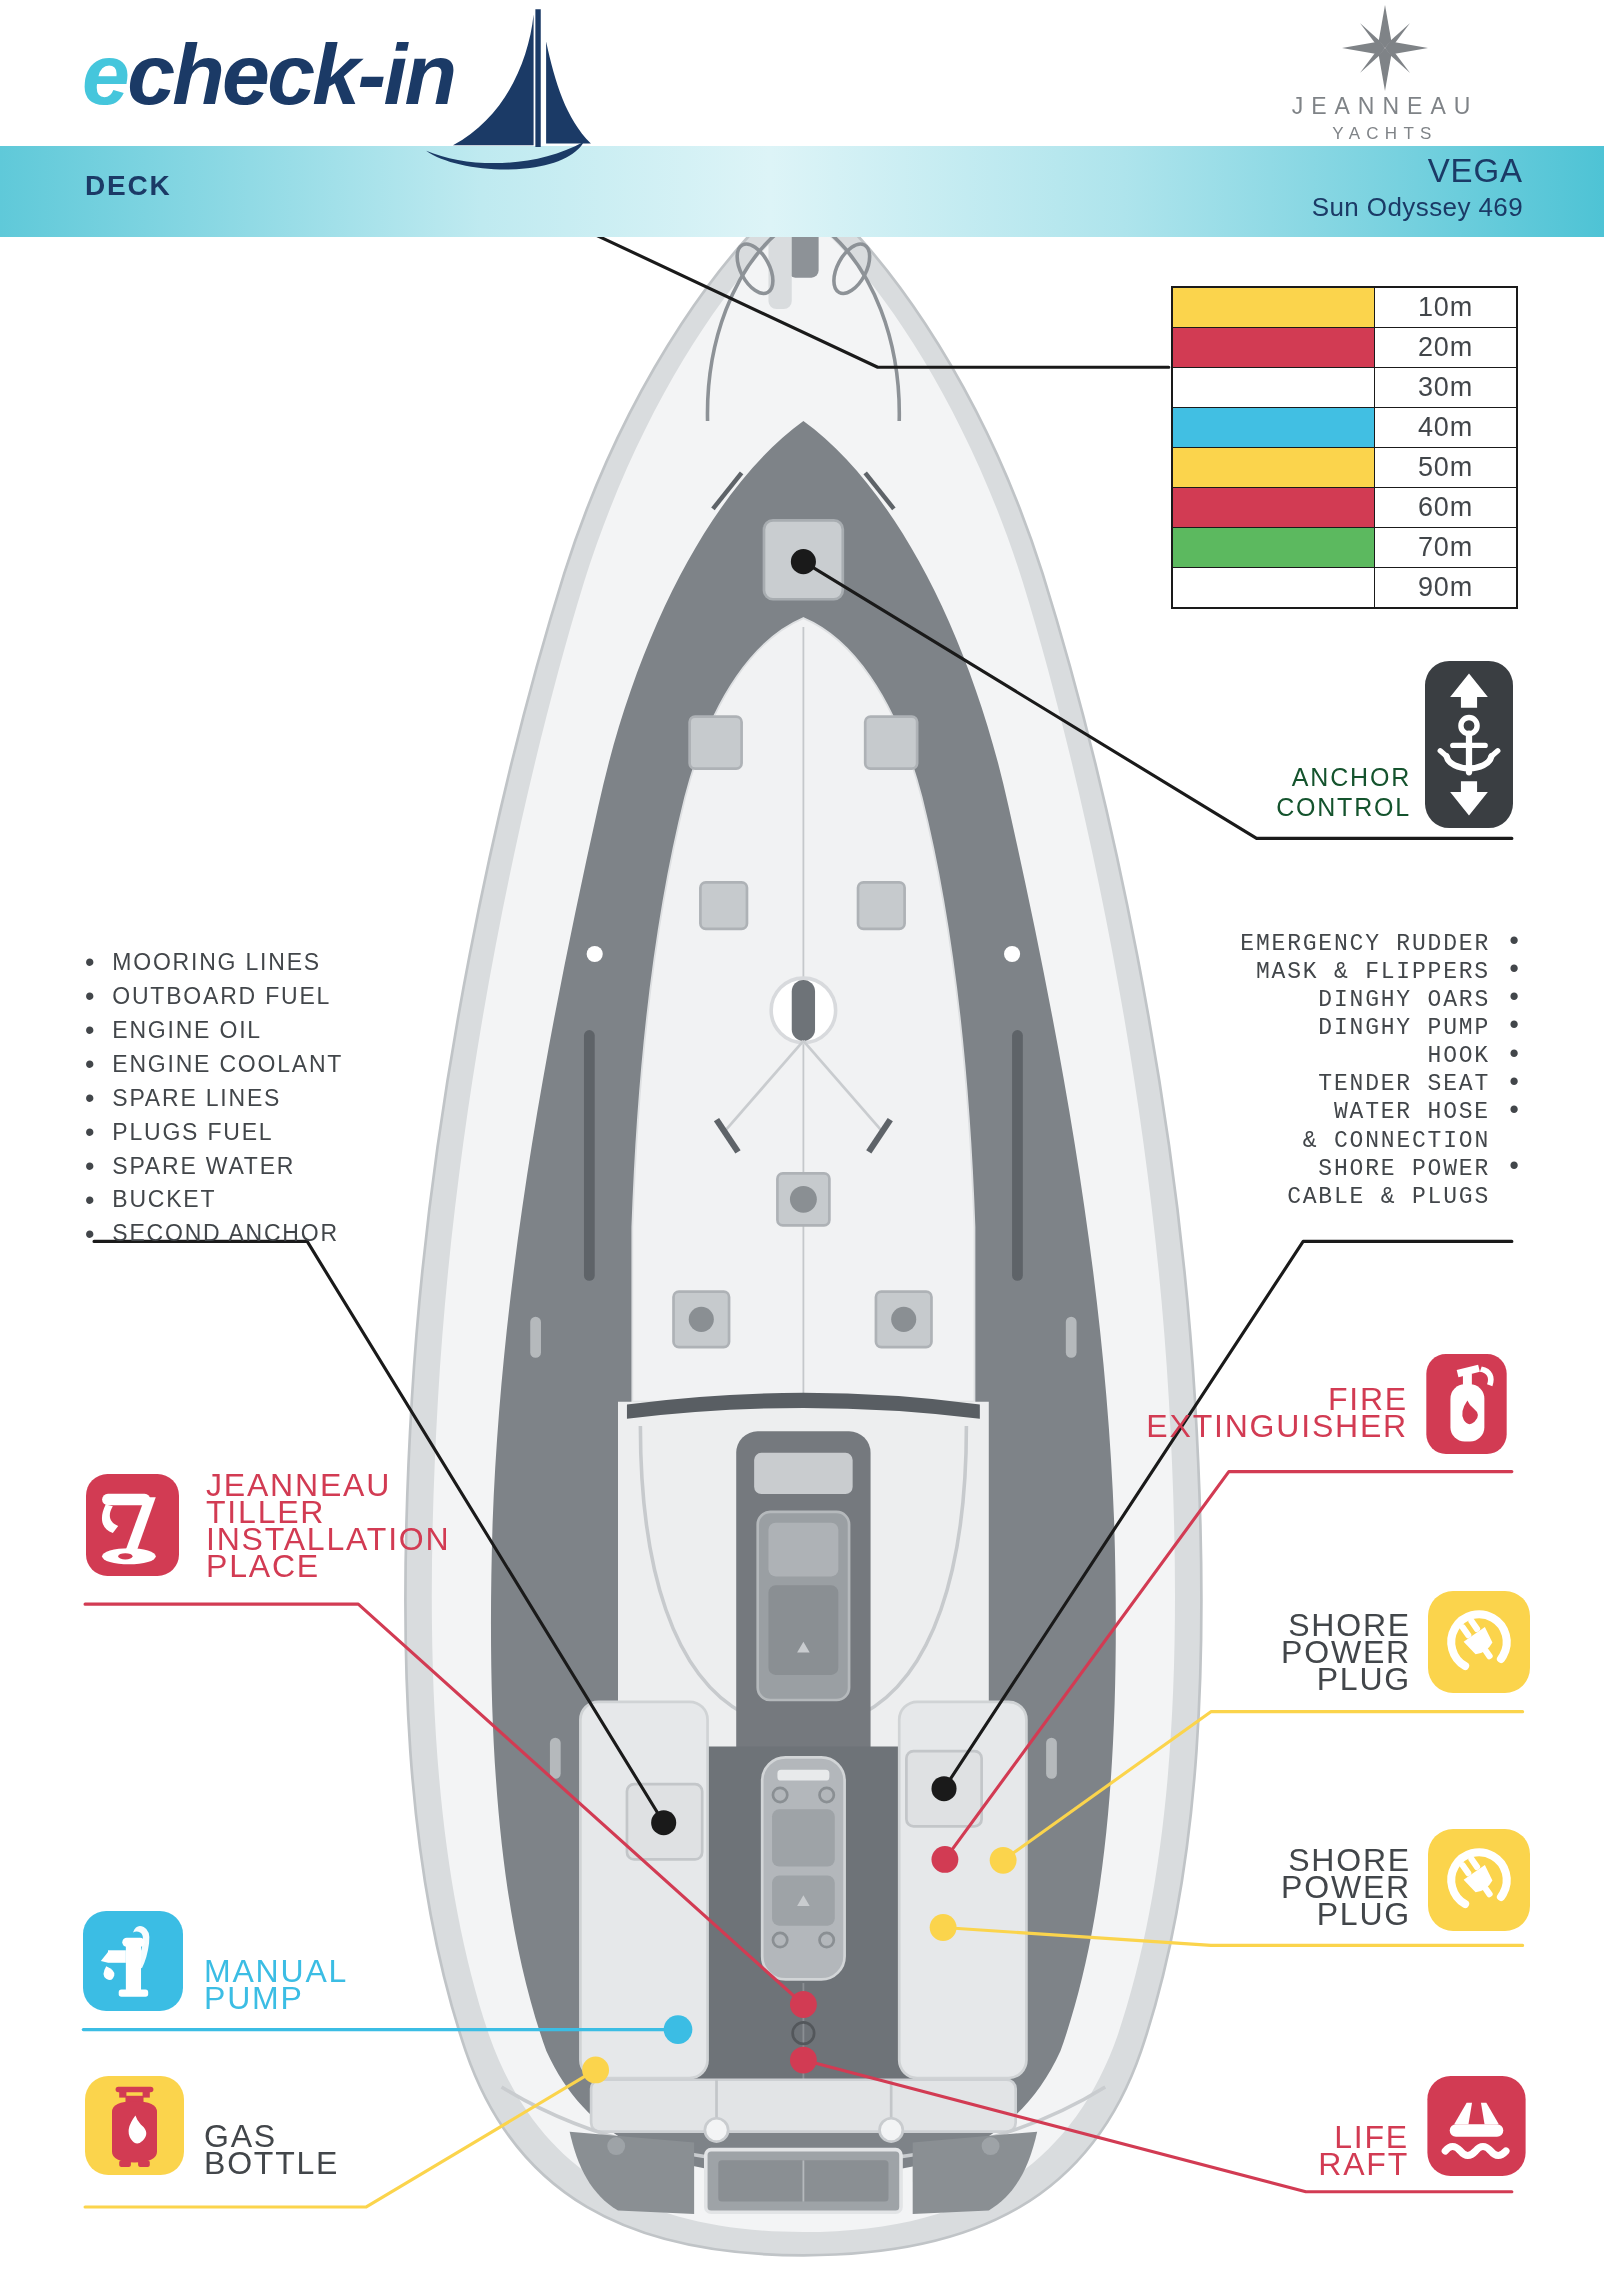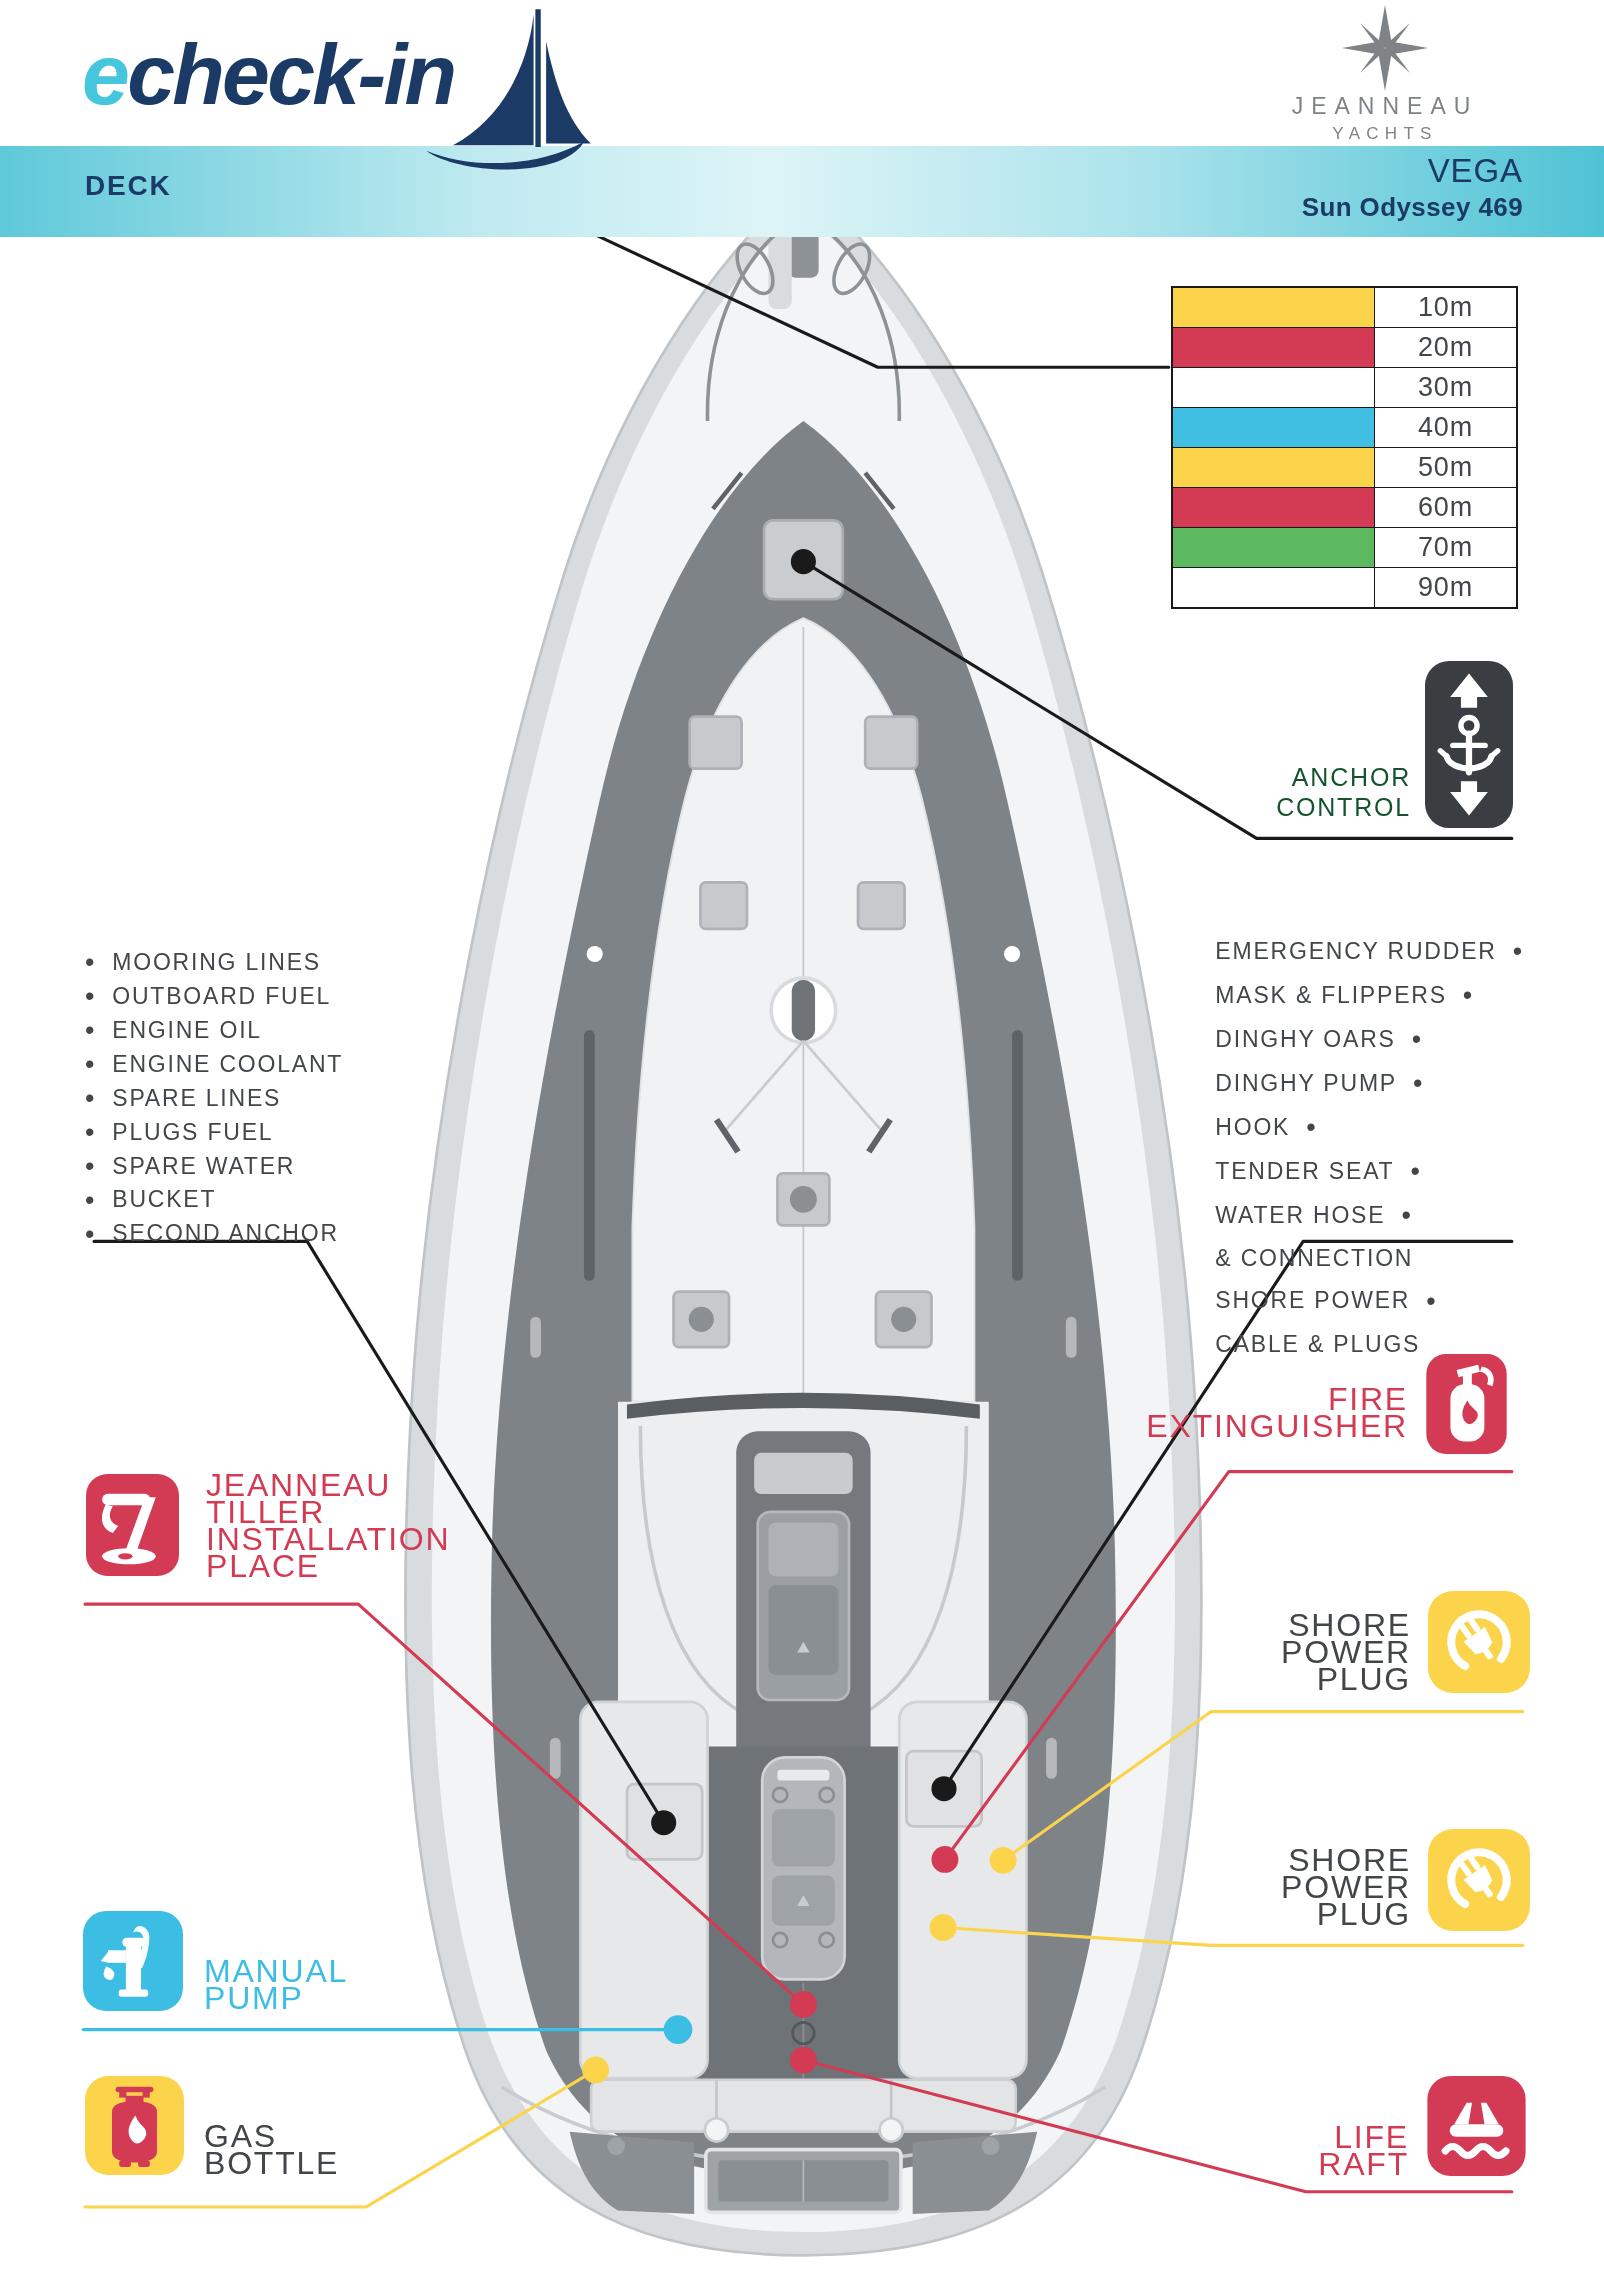--- a/index.html
+++ b/index.html
@@ -7,37 +7,37 @@
         font-family:"Liberation Sans",sans-serif;color:#42464A;}
   
   .band{position:absolute;left:0;top:146px;width:1605px;height:91px;
         background:linear-gradient(90deg,#5FC9D9 0%,#BFEAF0 30%,#DDF4F7 48%,#AEE4EC 70%,#4EC3D5 100%);}
   .logo{position:absolute;left:82px;top:25px;font-size:86px;font-weight:bold;font-style:italic;
         letter-spacing:-2.7px;white-space:nowrap;}
   .logo .e{color:#45C6DC;}
   .logo .rest{color:#1B3A66;}
   .deck-label{position:absolute;left:85px;top:170px;font-size:28px;font-weight:bold;color:#1B3A66;letter-spacing:1.8px;}
   .model{position:absolute;right:82px;top:152px;font-size:33px;font-weight:normal;color:#1B3A66;letter-spacing:0.9px;text-align:right;}
-  .model-sub{position:absolute;right:82px;top:192px;font-size:26px;font-weight:bold;color:#1B3A66;letter-spacing:0.4px;text-align:right;}
+  .model-sub{position:absolute;right:82px;top:192px;font-size:26px;font-weight:normal;color:#1B3A66;letter-spacing:0.4px;text-align:right;}
   .brand{position:absolute;left:1265px;top:93px;width:240px;text-align:center;color:#7F8387;}
   .brand .b1{font-size:23px;letter-spacing:8px;}
   .brand .b2{font-size:17px;letter-spacing:6.3px;margin-top:3.6px;}
   .brand-star{position:absolute;left:1340px;top:5.4px;}
   .logo-boat{position:absolute;left:419px;top:9px;}
   
   .chain-table{position:absolute;left:1171px;top:286px;width:343px;border:2.7px solid #1A1A1A;}
   .chain-row{display:flex;height:39px;border-top:1.8px solid #1A1A1A;}
   .chain-row:first-child{border-top:none;}
   .chain-swatch{width:201px;height:100%;}
   .chain-len{flex:1;display:flex;align-items:center;justify-content:center;
              font-size:27px;color:#42464A;letter-spacing:0.9px;border-left:1.8px solid #1A1A1A;}
   
   .list{position:absolute;font-size:23px;letter-spacing:1.8px;line-height:32px;color:#42464A;white-space:nowrap;}
   .list-left{left:85px;top:946px;}
-  .list-right{right:81px;top:930px;text-align:left;line-height:42px;}
+  .list-right{right:81px;top:930px;text-align:right;line-height:28px;font-family:Liberation Mono, monospace;}
   .bullet{font-size:27px;vertical-align:middle;position:relative;top:-1.8px;}
   .list-left .bullet{margin-right:16px;}
   .list-right .bullet{margin-left:16px;}
   .bullet-space{display:inline-block;width:34px;}
   
   .co{position:absolute;font-size:32px;letter-spacing:1.8px;white-space:nowrap;line-height:27px;}
   .co.red{color:#D23B53;}
   .co.blue{color:#3BBDE4;}
   .co.gray{color:#42464A;}
   .right-al{text-align:right;}

